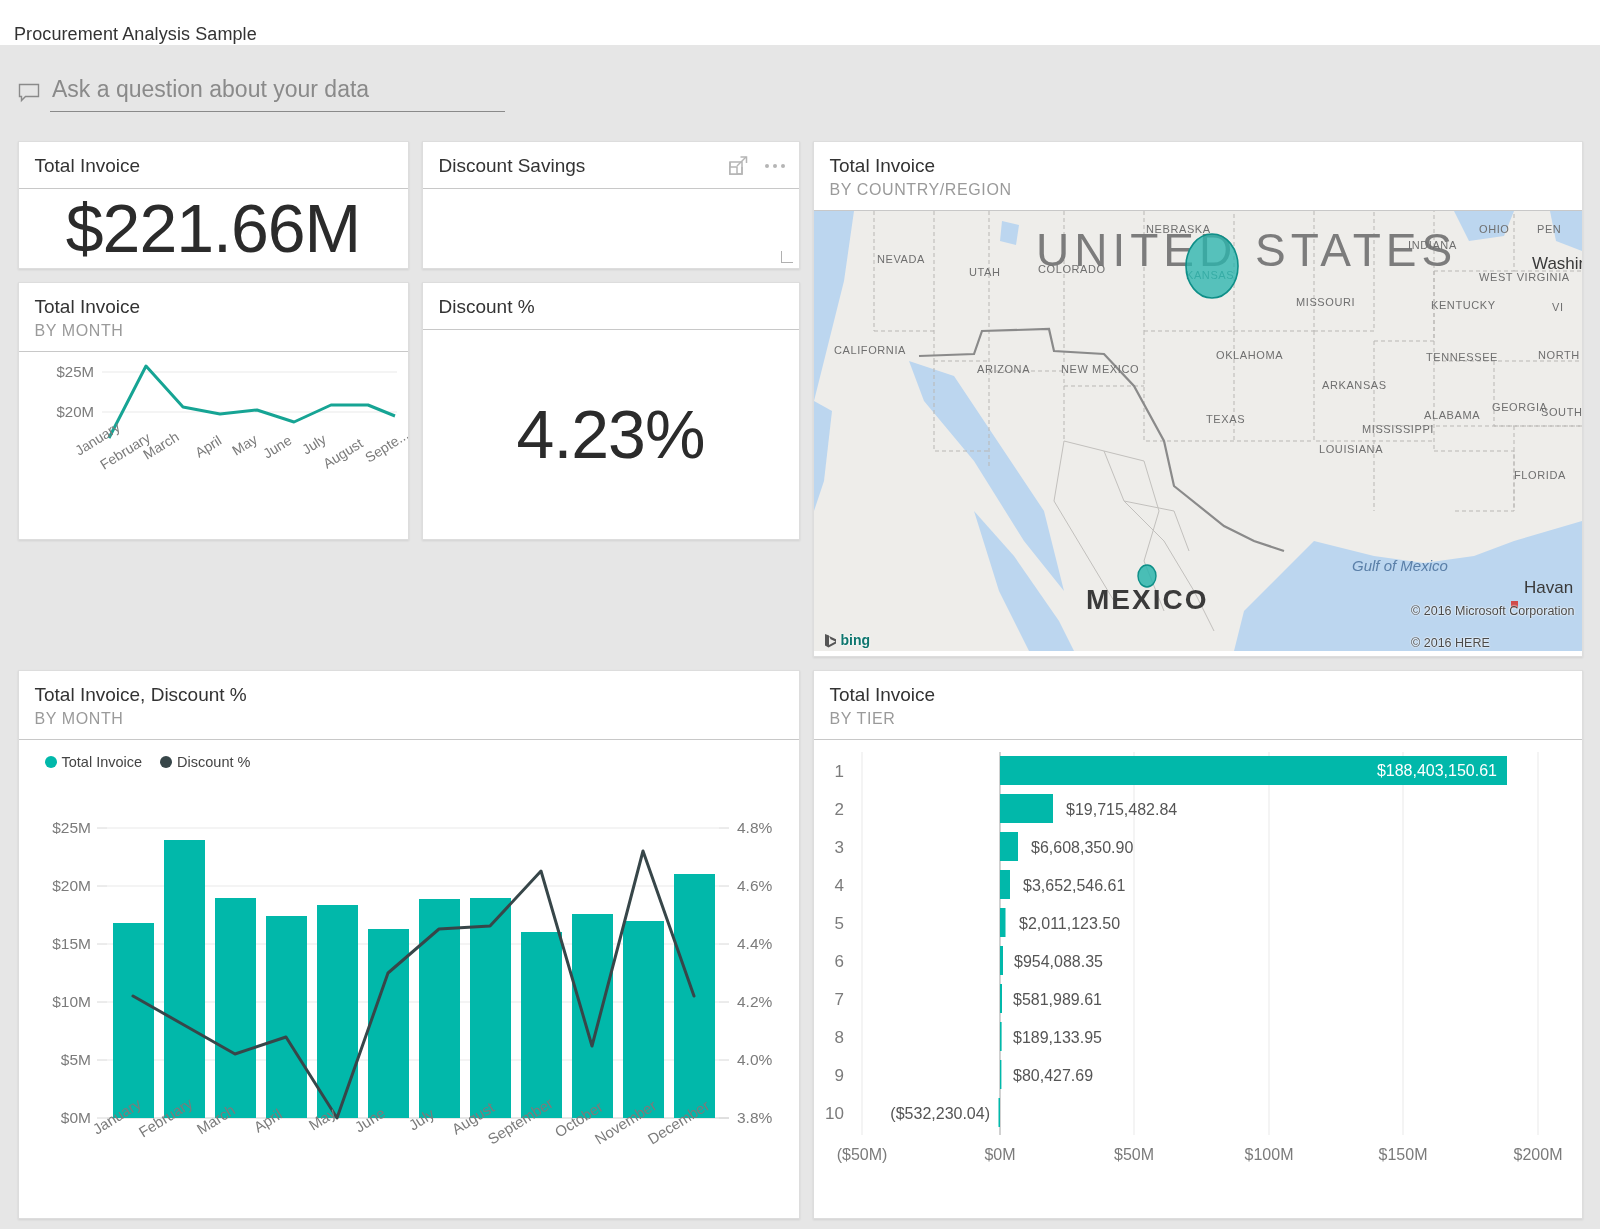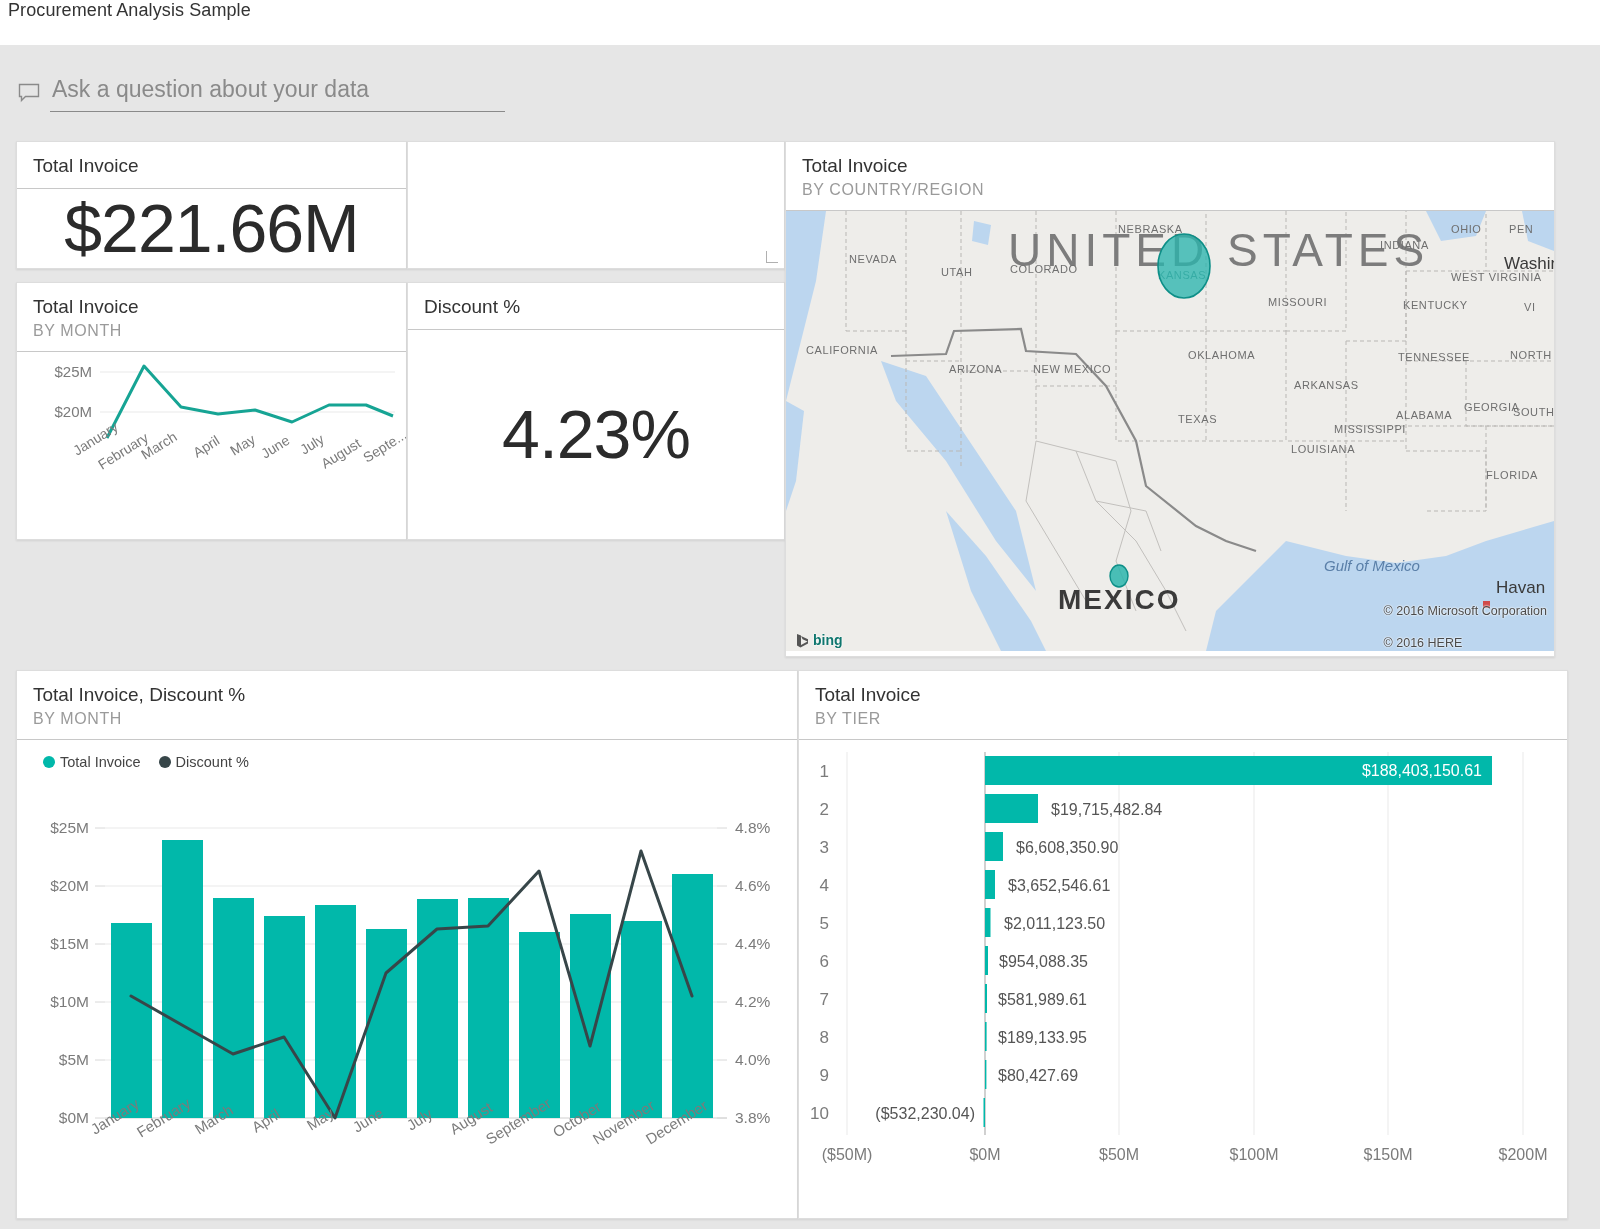--- a/index.html
+++ b/index.html
@@ -7,38 +7,38 @@
   html, body { margin:0; padding:0; }
   body {
     width:1600px; height:1229px;
     background:#e6e6e6;
     font-family:"Liberation Sans", sans-serif;
     color:#333;
     overflow:hidden;
   }
   .app-header {
     height:45px; background:#ffffff;
-    display:flex; align-items:flex-start;
-    padding-left:8px;
+    display:flex; align-items:flex-end;
+    padding-left:14px;
   }
   .app-title { font-size:18px; color:#333; font-weight:400; letter-spacing:.1px; }
 
   .qna-bar { height:96px; display:flex; align-items:center; padding-left:18px; }
   .qna-wrap { display:flex; align-items:flex-end; gap:10px; }
   .qna-icon { width:22px; height:22px; display:block; margin-bottom:8px; }
   .qna-input {
     border:none; border-bottom:1.5px solid #8a8a8a; background:transparent;
     font-family:"Liberation Sans", sans-serif;
     font-size:23px; color:#8a8a8a; width:455px; padding:2px 2px 8px 2px;
     outline:none;
   }
   .qna-input::placeholder { color:#8a8a8a; opacity:1; }
 
   .dash { padding:0 16px 0 16px; }
-  .row { display:flex; gap:0; }
+  .row { display:flex; gap:13px;justify-content:center; }
 
   .tile {
     background:#fff; border:1px solid #ddd;
     box-shadow:0 1px 2px rgba(0,0,0,.09);
     position:relative; display:flex; flex-direction:column;
   }
   .tile-head {
     border-bottom:1px solid #c8c8c8;
     padding:13px 16px 11px 16px;
     position:relative; flex:none;
@@ -128,20 +128,40 @@
         <div class="tile col-left tile-kpi">
           <div class="tile-head">
             <div class="tile-title">Total Invoice</div>
           </div>
           <div class="tile-body">
             <div class="kpi-value">$221.66M</div>
           </div>
         </div>
 
         <div class="tile col-mid tile-kpi">
+          <div class="tile-head">
+            <div class="tile-title">Discount Savings</div>
+            <div class="tile-actions">
+              <span class="ico-focus">
+                <svg width="19" height="19" viewBox="0 0 19 19">
+                  <path d="M1 6 V18 H13 V11" fill="none" stroke="#b5b5b5" stroke-width="1.5"></path>
+                  <path d="M1 6 H13 V18" fill="none" stroke="#b5b5b5" stroke-width="1.5" opacity="0"></path>
+                  <rect x="1" y="6" width="12" height="12" fill="none" stroke="#b5b5b5" stroke-width="1.5"></rect>
+                  <path d="M8 10 L17 1" fill="none" stroke="#b5b5b5" stroke-width="1.5"></path>
+                  <path d="M11.5 1 H17.5 V7" fill="none" stroke="#b5b5b5" stroke-width="1.5"></path>
+                  <rect x="1" y="11" width="7" height="7" fill="#fff" stroke="#b5b5b5" stroke-width="1.5"></rect>
+                </svg>
+              </span>
+              <span class="ico-more">
+                  <i></i>
+                  <i></i>
+                  <i></i>
+                </span>
+            </div>
+          </div>
           <div class="resize-grip"></div>
         </div>
       </div>
 
       <div class="row">
 
         <div class="tile col-left tile-spark">
           <div class="tile-head">
             <div class="tile-title">Total Invoice</div>
             <div class="tile-sub">BY MONTH</div>

